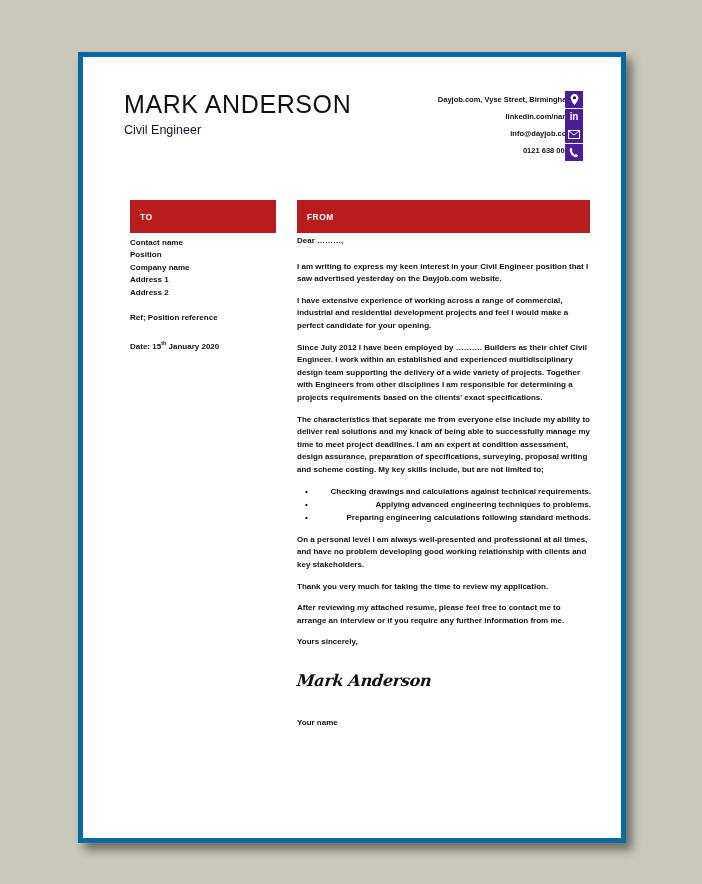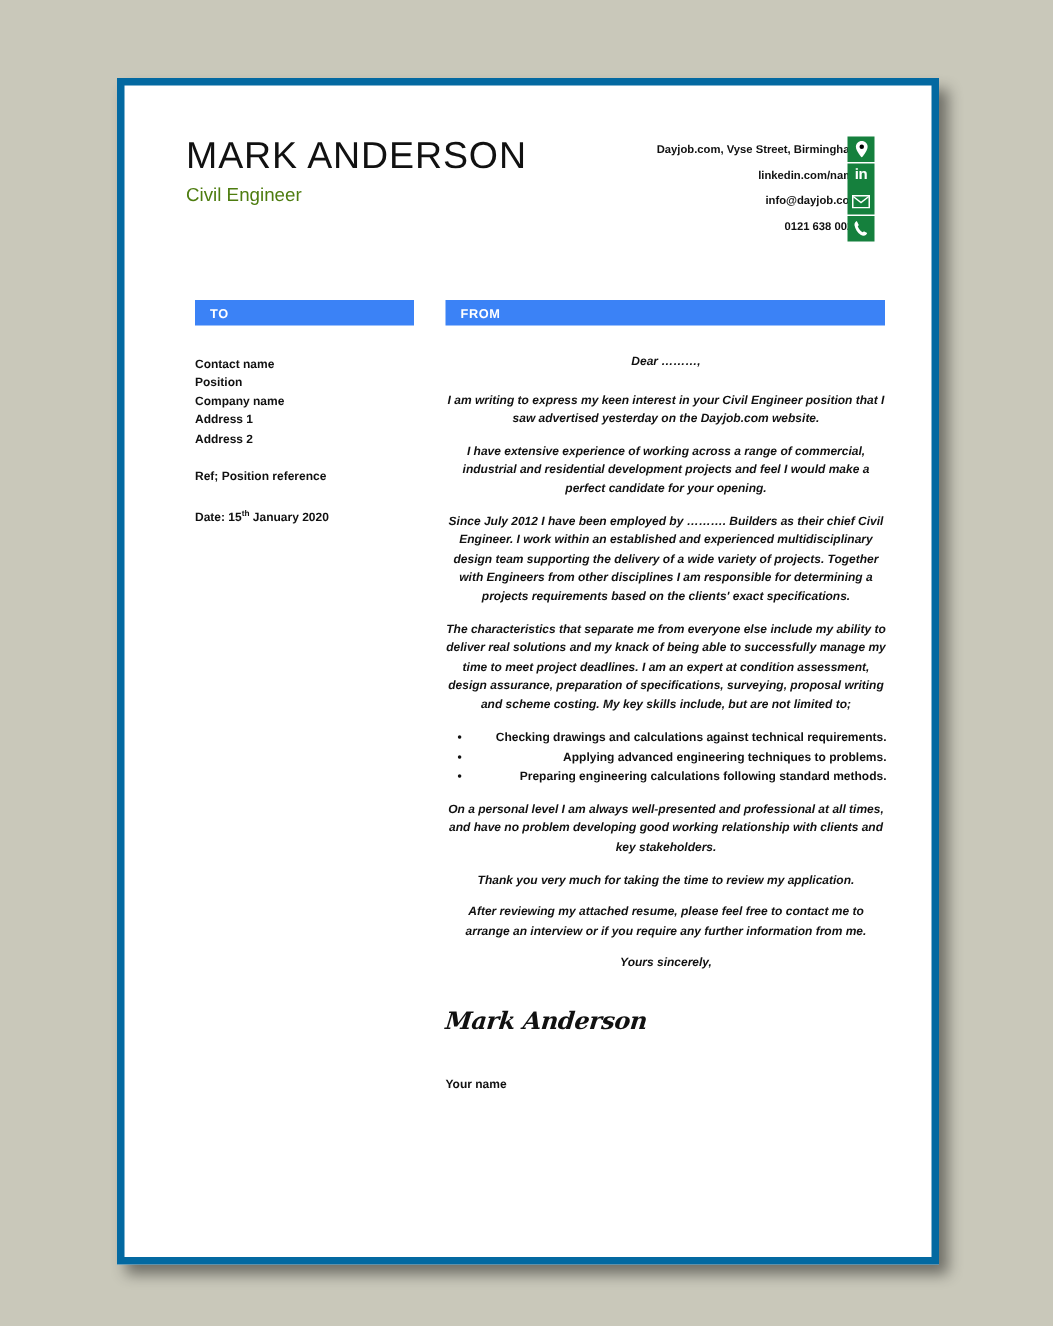--- a/index.html
+++ b/index.html
@@ -44,21 +44,21 @@
     font-size: 25px;
     font-weight: 400;
     letter-spacing: 0.6px;
     color: #111;
     line-height: 1;
     white-space: nowrap;
   }
   .cand-role {
     font-size: 12.5px;
     font-weight: 400;
-    color: #4d7c0f;
+    color: #0f172a;
     margin-top: 7px;
     line-height: 1;
   }
 
   .contact-block {
     position: absolute;
     right: 48px;
     top: 34px;
     text-align: right;
   }
@@ -73,41 +73,41 @@
 
   .icon-col {
     position: absolute;
     right: 38px;
     top: 34px;
     width: 18px;
   }
   .icon-box {
     width: 18px;
     height: 17px;
-    background: #15803d;
+    background: #4c1d95;
     margin-bottom: 0.5px;
     display: flex;
     align-items: center;
     justify-content: center;
   }
   .icon-box svg { display: block; }
   .icon-in {
     color: #fff;
     font-size: 10px;
     font-weight: 700;
     font-family: "Liberation Sans", sans-serif;
     line-height: 1;
     letter-spacing: -0.3px;
   }
 
   
   .bar {
     position: absolute;
-    background: #3b82f6;
-    height: 17px;
+    background: #b91c1c;
+    height: 33px;
     color: #fff;
     font-size: 8.5px;
     font-weight: 700;
     letter-spacing: 0.4px;
     display: flex;
     align-items: center;
     padding-left: 10px;
     box-sizing: border-box;
   }
   .bar-to   { left: 47px;  top: 143px; width: 146px; }
@@ -133,22 +133,21 @@
     left: 214px;
     top: 178px;
     width: 294px;
     font-size: 8px;
     font-weight: 700;
     color: #111;
   }
   .col-right p {
     margin: 0 0 9px 0;
     line-height: 12.6px;
-    text-align: center;
-    font-style: italic;
+    text-align: left;
   }
   .salutation { margin-bottom: 13px !important; }
   ul.skills {
     margin: 0 0 9px 0;
     padding: 0 0 0 26px;
     list-style: none;
   }
   ul.skills li {
     line-height: 12.8px;
     position: relative;

